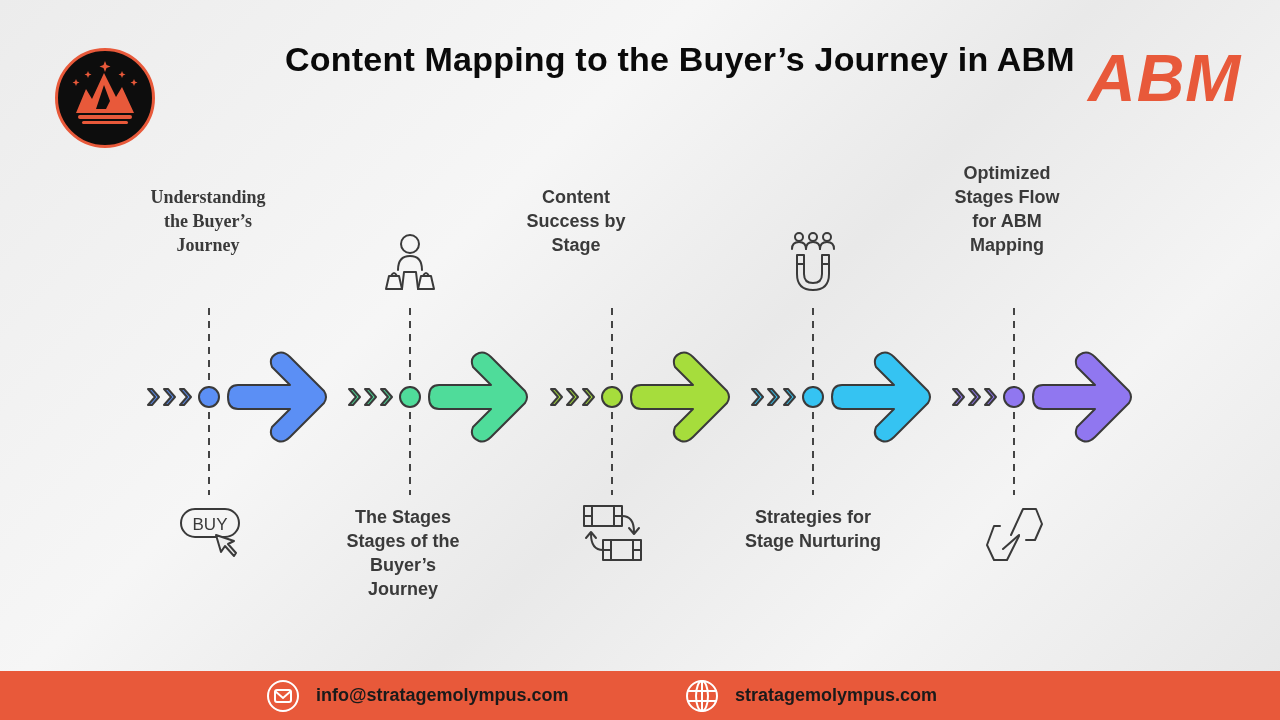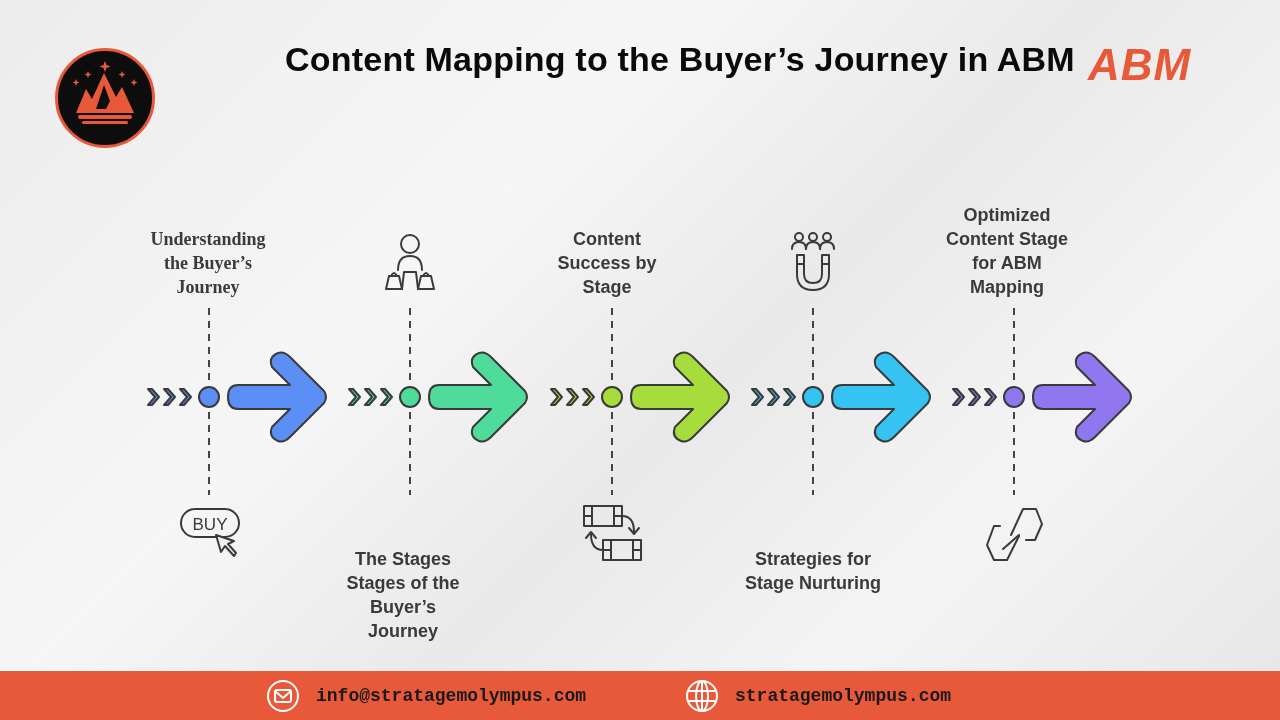--- a/index.html
+++ b/index.html
@@ -3,25 +3,25 @@
 <meta charset="utf-8">
 <style>
   html,body{margin:0;padding:0;}
   body{width:1280px;height:720px;position:relative;overflow:hidden;
     background:linear-gradient(135deg,#ececec 0%,#f6f6f6 35%,#e9e9e9 55%,#f4f4f4 75%,#e6e6e6 100%);
     font-family:"Liberation Sans",sans-serif;color:#2b2b2b;}
   .logo{position:absolute;left:55px;top:48px;width:100px;height:100px;border-radius:50%;
     background:#0d0d0d;border:3px solid #e8593a;box-sizing:border-box;}
   .title{position:absolute;left:0;width:1280px;top:40px;text-align:center;font-weight:bold;
     font-size:34px;color:#0a0a0a;letter-spacing:0.2px;padding-left:40px;}
-  .abm{position:absolute;left:1088px;top:40px;font-size:44px;font-weight:bold;font-style:italic;
+  .abm{position:absolute;left:1088px;top:40px;font-size:66px;font-weight:bold;font-style:italic;
     color:#e8593a;letter-spacing:1px;}
   .label{position:absolute;width:170px;text-align:center;font-weight:bold;font-size:18px;
-    line-height:24px;color:#3a3a3a;margin-top:42px;}
-  .footer{position:absolute;left:0;top:671px;width:1280px;height:49px;background:#e8593a;font-family:Liberation Mono, monospace;}
+    line-height:24px;color:#3a3a3a;}
+  .footer{position:absolute;left:0;top:671px;width:1280px;height:49px;background:#e8593a;}
   .footer-item{position:absolute;top:0;height:49px;display:flex;align-items:center;color:#1a1a1a;
     font-weight:bold;font-size:18px;}
   .footer-item svg{margin-right:16px;}
 </style>
 </head>
 <body>
 
 <div class="logo">
   <svg width="94" height="94" viewBox="0 0 94 94" style="position:absolute;left:0;top:0;">
     <g fill="#e8593a">
@@ -47,32 +47,32 @@
   <div>Understanding</div>
   <div>the Buyer’s</div>
   <div>Journey</div>
 </div>
 <div class="label" style="left:318px;top:505px;">
   <div>The Stages</div>
   <div>Stages of the</div>
   <div>Buyer’s</div>
   <div>Journey</div>
 </div>
-<div class="label" style="left:522px;top:185px;">
+<div class="label" style="left:491px;top:185px;">
   <div>Content</div>
   <div>Success by</div>
   <div>Stage</div>
 </div>
 <div class="label" style="left:728px;top:505px;">
   <div>Strategies for</div>
   <div>Stage Nurturing</div>
 </div>
 <div class="label" style="left:922px;top:161px;">
   <div>Optimized</div>
-  <div>Content Stage</div>
+  <div>Stages Flow</div>
   <div>for ABM</div>
   <div>Mapping</div>
 </div>
 
 <svg width="1280" height="720" style="position:absolute;left:0;top:0;pointer-events:none;">
   <defs>
     <g id="chev">
         <path d="M0,-8 L7,0 L0,8 L-4,8 L3,0 L-4,-8 Z"></path>
       </g>
   </defs>

